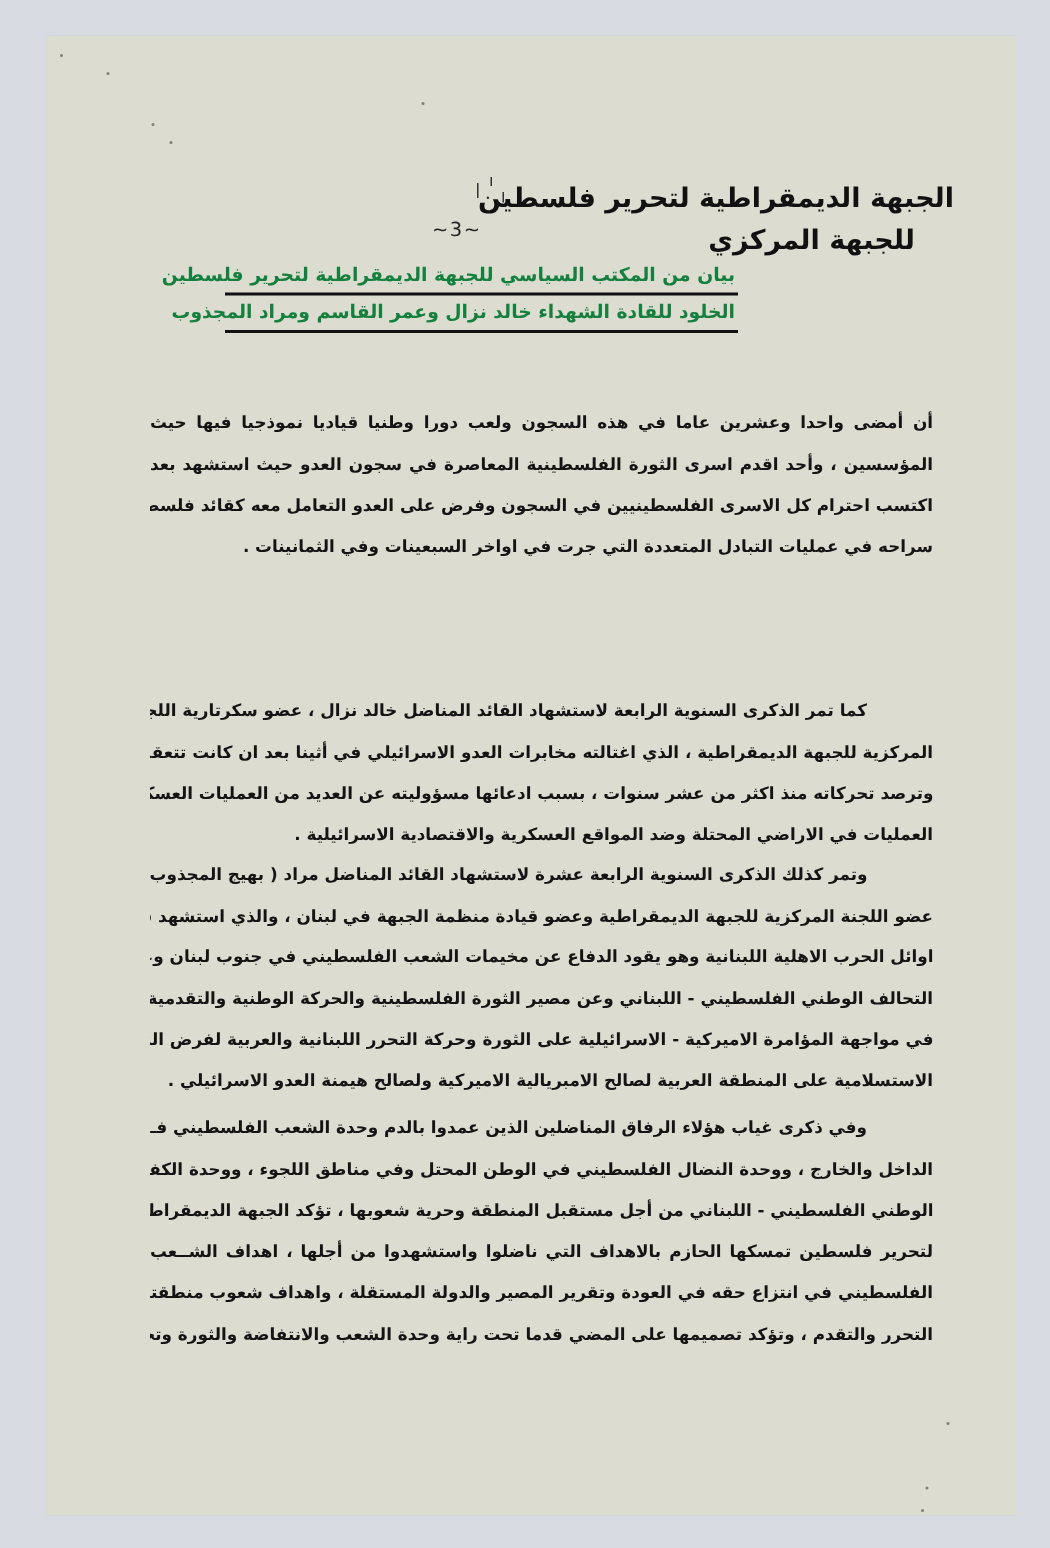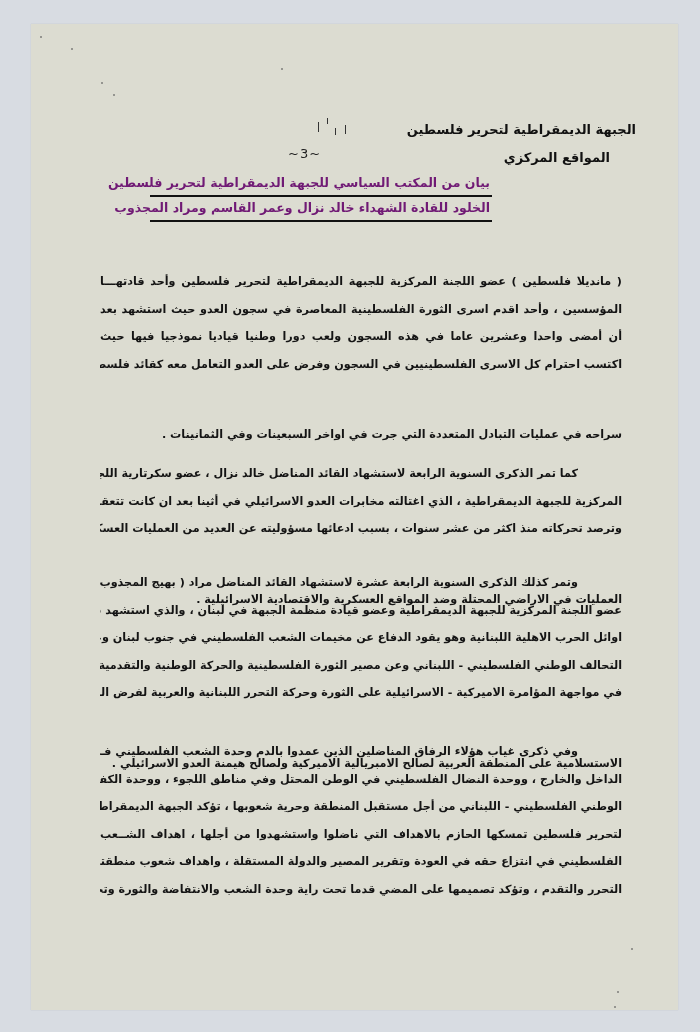--- a/index.html
+++ b/index.html
@@ -16,43 +16,43 @@
   }
   .speck { position:absolute; width:2px; height:2px; background:#555; border-radius:1px; opacity:.7; }
   .page-mark {
     position:absolute; left:288px; top:146px;
     font-family:"DejaVu Sans", sans-serif; font-size:13px; color:#222;
     letter-spacing:1px;
   }
   .tick { position:absolute; background:#333; width:1px; }
   .org {
     position:absolute; right:64px; direction:rtl; text-align:left;
-    font-size:13px; font-weight:bold; color:#111;
+    font-size:18px; font-weight:bold; color:#111;
   }
   .heading-block {
     position:absolute; left:150px; top:172px; width:342px;
     direction:rtl; text-align:right;
   }
   .heading-line {
-    font-size:12.5px; font-weight:bold; color:#701a75;
+    font-size:12.5px; font-weight:bold; color:#15803d;
     height:23px; line-height:21px; white-space:nowrap;
     border-bottom:2.5px solid #111; padding-right:2px;
   }
   .heading-line:first-child { border-bottom:2.5px solid #111; }
   .heading-line.last { border-bottom:3px double #111; height:22px; }
   .body-text {
     position:absolute; left:100px; width:522px; direction:rtl;
     font-size:11.2px; font-weight:bold; color:#141414;
   }
   .line {
     height:27.6px; line-height:27.6px; white-space:nowrap;
     text-align:justify; text-align-last:justify; overflow:hidden;
   }
   .line.first { padding-right:44px; }
-  .line.end { text-align-last:right;margin-top:43px; }
+  .line.end { text-align-last:right; }
 </style>
 </head>
 <body>
 
 <div class="paper">
 
   <span class="speck" style="left:9px;top:12px;"></span>
   <span class="speck" style="left:40px;top:24px;"></span>
   <span class="speck" style="left:70px;top:58px;"></span>
   <span class="speck" style="left:82px;top:70px;"></span>
@@ -63,31 +63,30 @@
 </div>
 
 <span class="tick" style="left:318px;top:122px;height:10px;"></span>
 <span class="tick" style="left:327px;top:118px;height:6px;"></span>
 <span class="tick" style="left:335px;top:128px;height:7px;"></span>
 <span class="tick" style="left:345px;top:125px;height:9px;"></span>
 
 <div class="page-mark">~3~</div>
 
 <div class="org" style="top:122px;">الجبهة الديمقراطية لتحرير فلسطين</div>
-<div class="org" style="top:150px; right:90px;">المواقع المركزي</div>
+<div class="org" style="top:150px; right:90px;">للجبهة المركزي</div>
 
 <div class="heading-block">
   <div class="heading-line">بيان من المكتب السياسي للجبهة الديمقراطية لتحرير فلسطين</div>
   <div class="heading-line">الخلود للقادة الشهداء خالد نزال وعمر القاسم ومراد المجذوب</div>
 </div>
 
 <div class="body-text" style="top:268px;">
-  <div class="line">( مانديلا فلسطين ) عضو اللجنة المركزية للجبهة الديمقراطية لتحرير فلسطين وأحد قادتهـــا</div>
+  <div class="line">أن أمضى واحدا وعشرين عاما في هذه السجون ولعب دورا وطنيا قياديا نموذجيا فيها حيث</div>
   <div class="line">المؤسسين ، وأحد اقدم اسرى الثورة الفلسطينية المعاصرة في سجون العدو حيث استشهد بعد</div>
-  <div class="line">أن أمضى واحدا وعشرين عاما في هذه السجون ولعب دورا وطنيا قياديا نموذجيا فيها حيث</div>
   <div class="line">اكتسب احترام كل الاسرى الفلسطينيين في السجون وفرض على العدو التعامل معه كقائد فلسطيني</div>
   <div class="line end">سراحه في عمليات التبادل المتعددة التي جرت في اواخر السبعينات وفي الثمانينات .</div>
 </div>
 
 <div class="body-text" style="top:460px;">
   <div class="line first">كما تمر الذكرى السنوية الرابعة لاستشهاد القائد المناضل خالد نزال ، عضو سكرتارية اللجنة</div>
   <div class="line">المركزية للجبهة الديمقراطية ، الذي اغتالته مخابرات العدو الاسرائيلي في أثينا بعد ان كانت تتعقبه</div>
   <div class="line">وترصد تحركاته منذ اكثر من عشر سنوات ، بسبب ادعائها مسؤوليته عن العديد من العمليات العسكرية</div>
   <div class="line end">العمليات في الاراضي المحتلة وضد المواقع العسكرية والاقتصادية الاسرائيلية .</div>
 </div>

